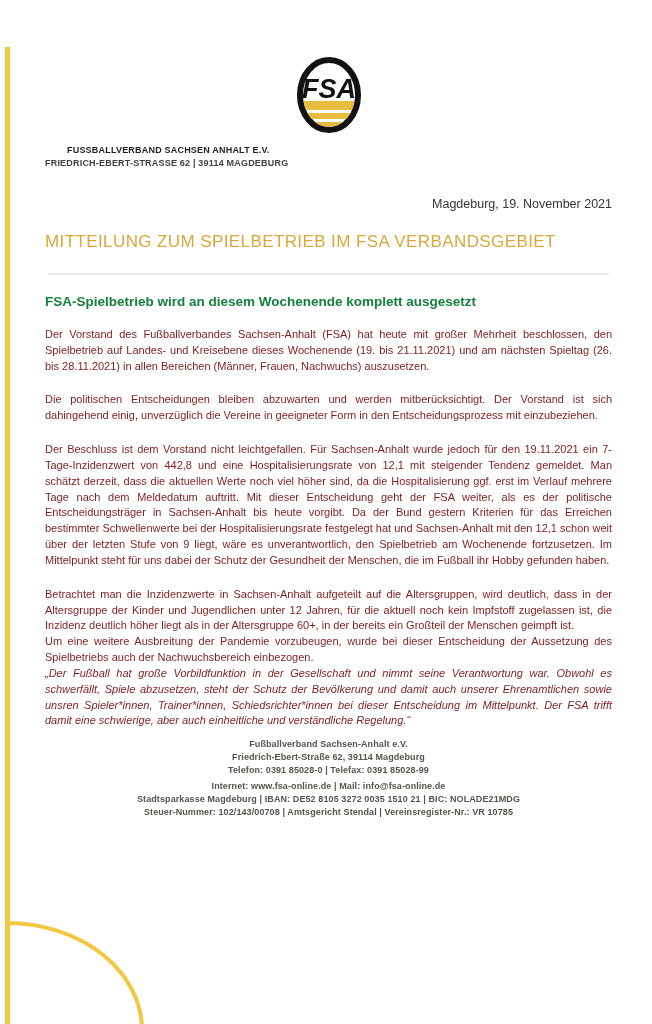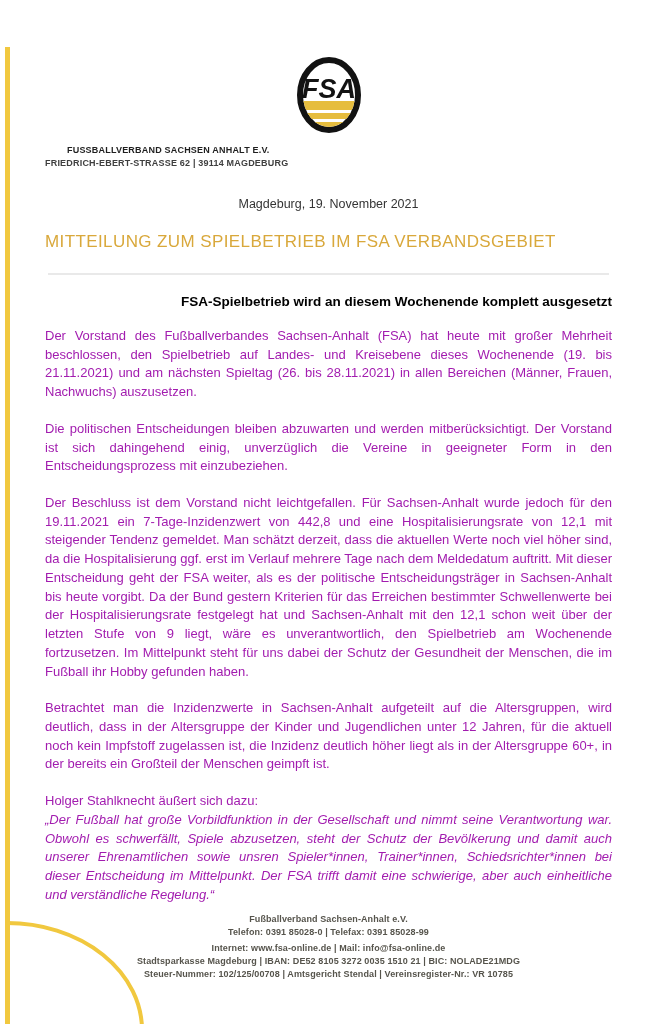--- a/index.html
+++ b/index.html
@@ -9,27 +9,27 @@
   }
   .v-line { position:absolute; left:5px; top:0; width:5px; height:984px; background:#F1C83F; }
   .content { position:absolute; left:45px; top:0; width:567px; }
 
   .logo-wrap { text-align:center; margin-top:10px; height:76px; }
 
   .org-block { margin-top:12px; }
   .org-name { font-size:9px; font-weight:bold; color:#1f1f1f; letter-spacing:0.2px;padding-left:22px; }
   .org-address { font-size:9px; color:#3f3f3f; letter-spacing:0.2px; margin-top:3px;font-weight:bold; }
 
-  .dateline { text-align:center; font-size:12.5px; color:#343434; margin-top:29px; }
+  .dateline { text-align:right; font-size:12.5px; color:#343434; margin-top:29px; }
 
   .title { margin:21px 0 0 0; font-size:17px; font-weight:normal; color:#D9A83B; letter-spacing:0.4px; }
   .divider { height:2px; background:#e9e9e9; margin:21px 3px 0 3px; }
-  .subtitle { margin:19px 0 0 0; text-align:right; font-size:13.5px; font-weight:bold; color:#000000; }
+  .subtitle { margin:19px 0 0 0; text-align:left; font-size:13.5px; font-weight:bold; color:#15803d; }
 
-  .para { margin:18px 0 0 0; font-size:13px; line-height:1.44; text-align:justify; color:#a21caf; }
+  .para { margin:18px 0 0 0; font-size:11px; line-height:1.44; text-align:justify; color:#7f1d1d; }
   .para.no-gap { margin-top:0; }
   .quote { font-style:italic; }
 
   .footer { margin-top:10px; text-align:center; font-size:9px; line-height:1.32; color:#56544c; letter-spacing:0.1px; }
   .footer .f-line { margin-top:1px;font-weight:bold; }
   .footer .f-gap { margin-top:4px; }
 
   .arc { position:absolute; left:5px; top:874px; }
   .h-line { position:absolute; left:5px; top:984px; width:647px; height:4px; background:#F1C83F; }
   .gray-strip { position:absolute; left:0; bottom:0; width:652px; height:7px; background:#ececec; }
@@ -70,30 +70,31 @@
     <h1 class="title">MITTEILUNG ZUM SPIELBETRIEB IM FSA VERBANDSGEBIET</h1>
 
     <div class="divider"></div>
 
     <h2 class="subtitle">FSA-Spielbetrieb wird an diesem Wochenende komplett ausgesetzt</h2>
 
     <p class="para">Der Vorstand des Fußballverbandes Sachsen-Anhalt (FSA) hat heute mit großer Mehrheit beschlossen, den Spielbetrieb auf Landes- und Kreisebene dieses Wochenende (19. bis 21.11.2021) und am nächsten Spieltag (26. bis 28.11.2021) in allen Bereichen (Männer, Frauen, Nachwuchs) auszusetzen.</p>
     <p class="para">Die politischen Entscheidungen bleiben abzuwarten und werden mitberücksichtigt. Der Vorstand ist sich dahingehend einig, unverzüglich die Vereine in geeigneter Form in den Entscheidungsprozess mit einzubeziehen.</p>
     <p class="para">Der Beschluss ist dem Vorstand nicht leichtgefallen. Für Sachsen-Anhalt wurde jedoch für den 19.11.2021 ein 7-Tage-Inzidenzwert von 442,8 und eine Hospitalisierungsrate von 12,1 mit steigender Tendenz gemeldet. Man schätzt derzeit, dass die aktuellen Werte noch viel höher sind, da die Hospitalisierung ggf. erst im Verlauf mehrere Tage nach dem Meldedatum auftritt. Mit dieser Entscheidung geht der FSA weiter, als es der politische Entscheidungsträger in Sachsen-Anhalt bis heute vorgibt. Da der Bund gestern Kriterien für das Erreichen bestimmter Schwellenwerte bei der Hospitalisierungsrate festgelegt hat und Sachsen-Anhalt mit den 12,1 schon weit über der letzten Stufe von 9 liegt, wäre es unverantwortlich, den Spielbetrieb am Wochenende fortzusetzen. Im Mittelpunkt steht für uns dabei der Schutz der Gesundheit der Menschen, die im Fußball ihr Hobby gefunden haben.</p>
     <p class="para">Betrachtet man die Inzidenzwerte in Sachsen-Anhalt aufgeteilt auf die Altersgruppen, wird deutlich, dass in der Altersgruppe der Kinder und Jugendlichen unter 12 Jahren, für die aktuell noch kein Impfstoff zugelassen ist, die Inzidenz deutlich höher liegt als in der Altersgruppe 60+, in der bereits ein Großteil der Menschen geimpft ist.</p>
+    <p class="para no-gap">Um eine weitere Ausbreitung der Pandemie vorzubeugen, wurde bei dieser Entscheidung der Aussetzung des Spielbetriebs auch der Nachwuchsbereich einbezogen.</p>
 
-    <p class="para">Holger Stahlknecht äußert sich dazu:</p>
     <p class="para quote no-gap">„Der Fußball hat große Vorbildfunktion in der Gesellschaft und nimmt seine Verantwortung war. Obwohl es schwerfällt, Spiele abzusetzen, steht der Schutz der Bevölkerung und damit auch unserer Ehrenamtlichen sowie unsren Spieler*innen, Trainer*innen, Schiedsrichter*innen bei dieser Entscheidung im Mittelpunkt. Der FSA trifft damit eine schwierige, aber auch einheitliche und verständliche Regelung.“</p>
 
     <div class="footer">
       <div class="f-line">Fußballverband Sachsen-Anhalt e.V.</div>
+      <div class="f-line">Friedrich-Ebert-Straße 62, 39114 Magdeburg</div>
       <div class="f-line">Telefon: 0391 85028-0 | Telefax: 0391 85028-99</div>
       <div class="f-line f-gap">Internet: www.fsa-online.de | Mail: info@fsa-online.de</div>
       <div class="f-line">Stadtsparkasse Magdeburg | IBAN: DE52 8105 3272 0035 1510 21 | BIC: NOLADE21MDG</div>
-      <div class="f-line">Steuer-Nummer: 102/125/00708 | Amtsgericht Stendal | Vereinsregister-Nr.: VR 10785</div>
+      <div class="f-line">Steuer-Nummer: 102/143/00708 | Amtsgericht Stendal | Vereinsregister-Nr.: VR 10785</div>
     </div>
 
   </div>
 
   <svg class="arc" width="142" height="112" viewBox="0 0 142 112">
     <path d="M 2 2 A 135 107 0 0 1 137 110" fill="none" stroke="#F1C83F" stroke-width="4"></path>
   </svg>
 
   <div class="h-line"></div>
   <div class="gray-strip"></div>

